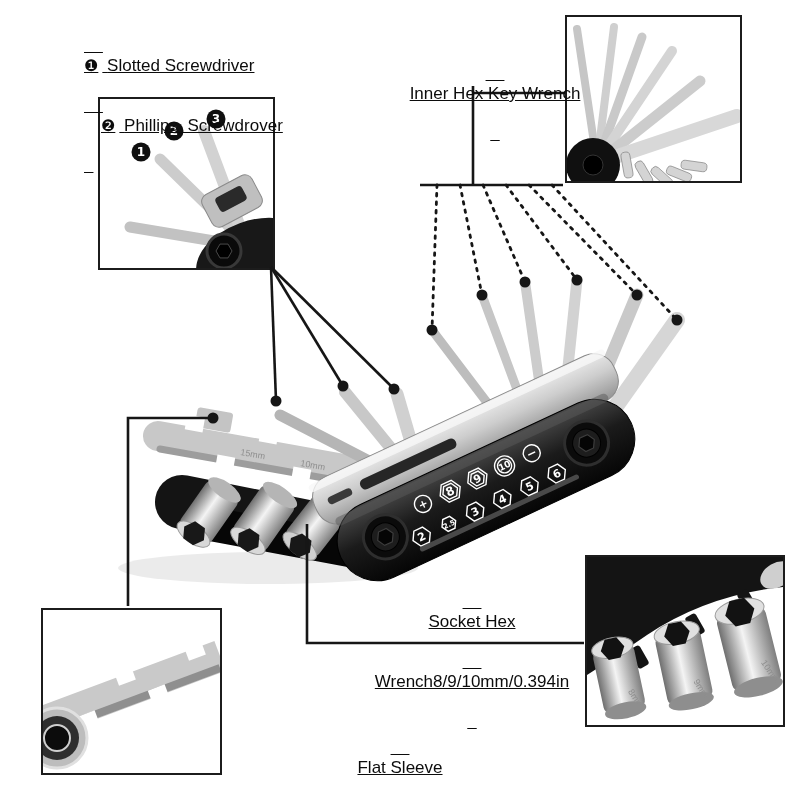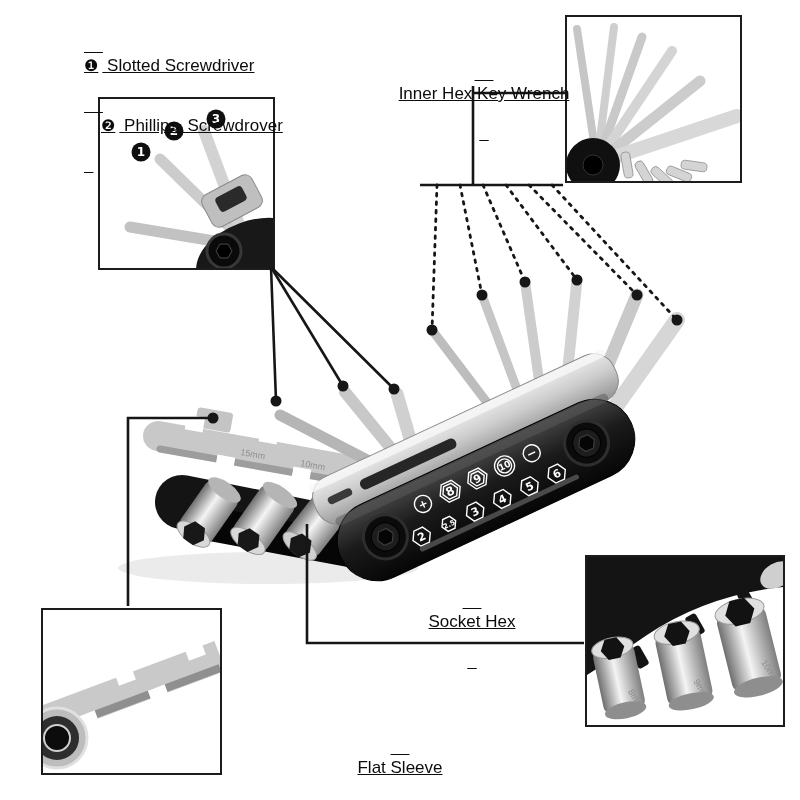--- a/index.html
+++ b/index.html
@@ -304,26 +304,27 @@
         <circle cx="677" cy="320" r="5.5"></circle>
       <circle cx="213" cy="418" r="5.5"></circle>
     </g>
   </svg>
 
   <div class="lbl" style="left:84px;top:16px;">
     <span class="sd-row" style="padding-left:0px;"><span class="bullet">❶</span> <span>Slotted Screwdriver</span></span>
     <span class="sd-row" style="padding-left:17px;"><span class="bullet">❷</span> <span>Phillips  Screwdrover</span></span>
   </div>
 
-  <div class="lbl center" style="left:356px;top:44px;width:256px;">
+  <div class="lbl center" style="left:367px;top:44px;width:256px;">
     <div>Inner Hex Key Wrench</div>
   </div>
 
   <div class="lbl center" style="left:358px;top:572px;width:228px;">
     <div>Socket Hex</div>
+    <div>Wrench8/9/10mm/0.394in</div>
   </div>
 
   <div class="lbl center" style="left:100px;top:718px;width:600px;">
     <div>Flat Sleeve</div>
     
   </div>
 
 </div>
 
 </body></html>

